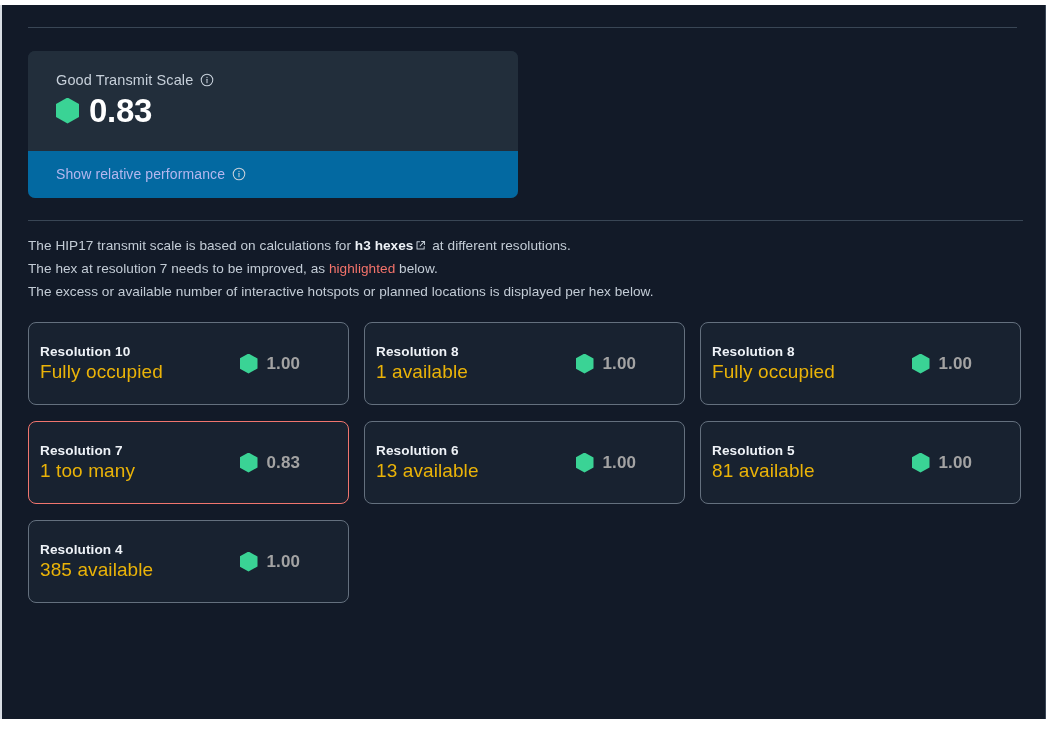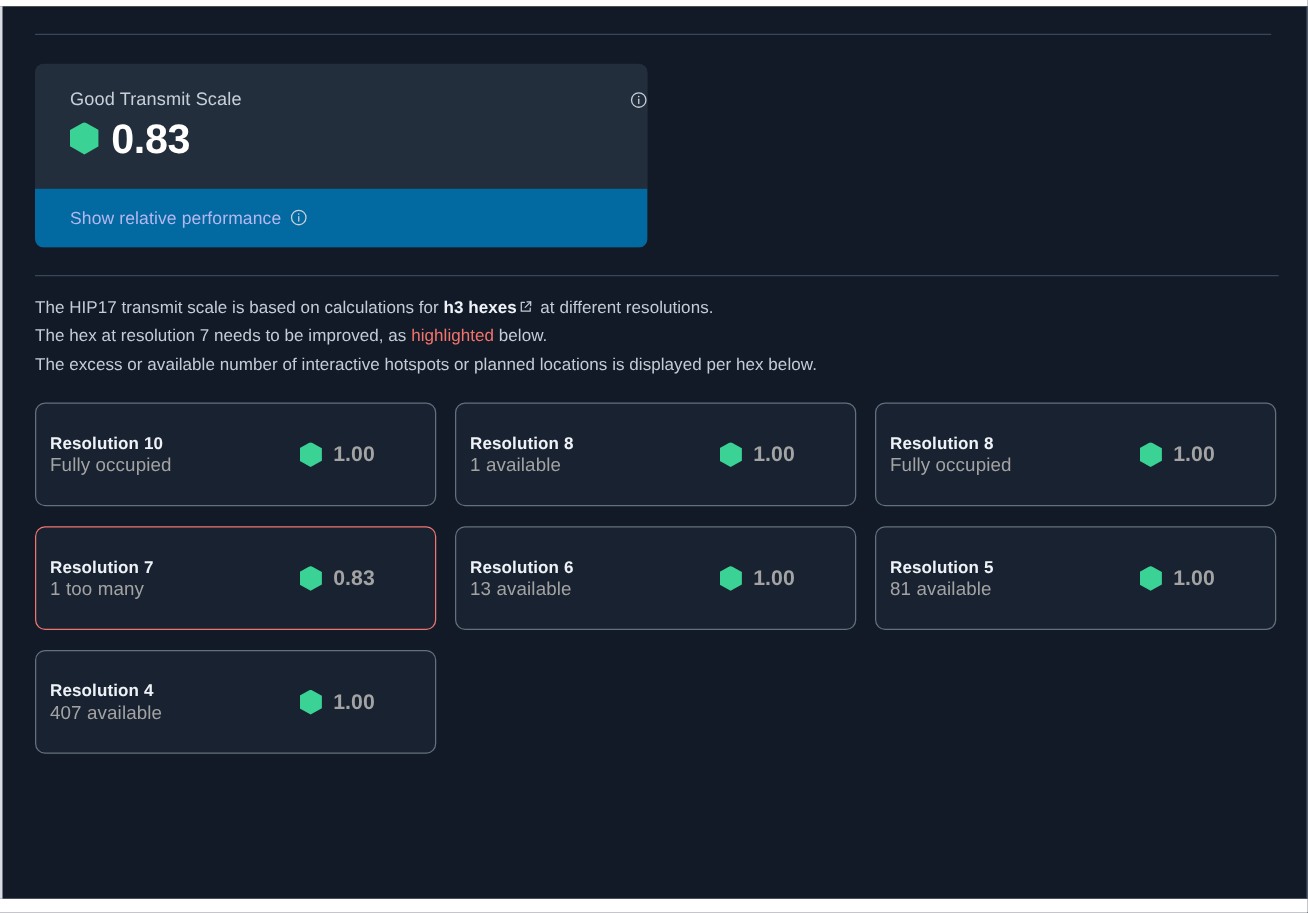--- a/index.html
+++ b/index.html
@@ -49,21 +49,20 @@
     background: #222e3b;
   }
   .metric-body {
     padding: 21px 0 24px 28px;
     background: #222e3b;
   }
   .metric-label-row {
     display: flex;
     align-items: center;
     gap: 7px;
-    justify-content: space-between;
   }
   .metric-label {
     font-size: 14.5px;
     color: #c7d0da;
     letter-spacing: 0.1px;
   }
   .metric-value-row {
     display: flex;
     align-items: center;
     gap: 10px;
@@ -178,22 +177,22 @@
     border-color: #f0756e;
     gap: 24px;
   }
   .res-name {
     font-size: 13.6px;
     font-weight: 700;
     color: #eef2f7;
     letter-spacing: 0.1px;
   }
   .res-status {
-    font-size: 15px;
-    color: #a3a3a3;
+    font-size: 19px;
+    color: #eab308;
     margin-top: 2px;
     letter-spacing: 0.1px;
   }
   .res-value-wrap {
     display: flex;
     align-items: center;
     gap: 9px;
     margin-right: 22px;
   }
   .res-value {
@@ -322,21 +321,21 @@
       </div>
       <div class="res-value-wrap">
         <span class="hex hex-sm"></span>
         <span class="res-value">1.00</span>
       </div>
     </div>
 
     <div class="res-card">
       <div>
         <div class="res-name">Resolution 4</div>
-        <div class="res-status">407 available</div>
+        <div class="res-status">385 available</div>
       </div>
       <div class="res-value-wrap">
         <span class="hex hex-sm"></span>
         <span class="res-value">1.00</span>
       </div>
     </div>
 
   </div>
 
 </div>

